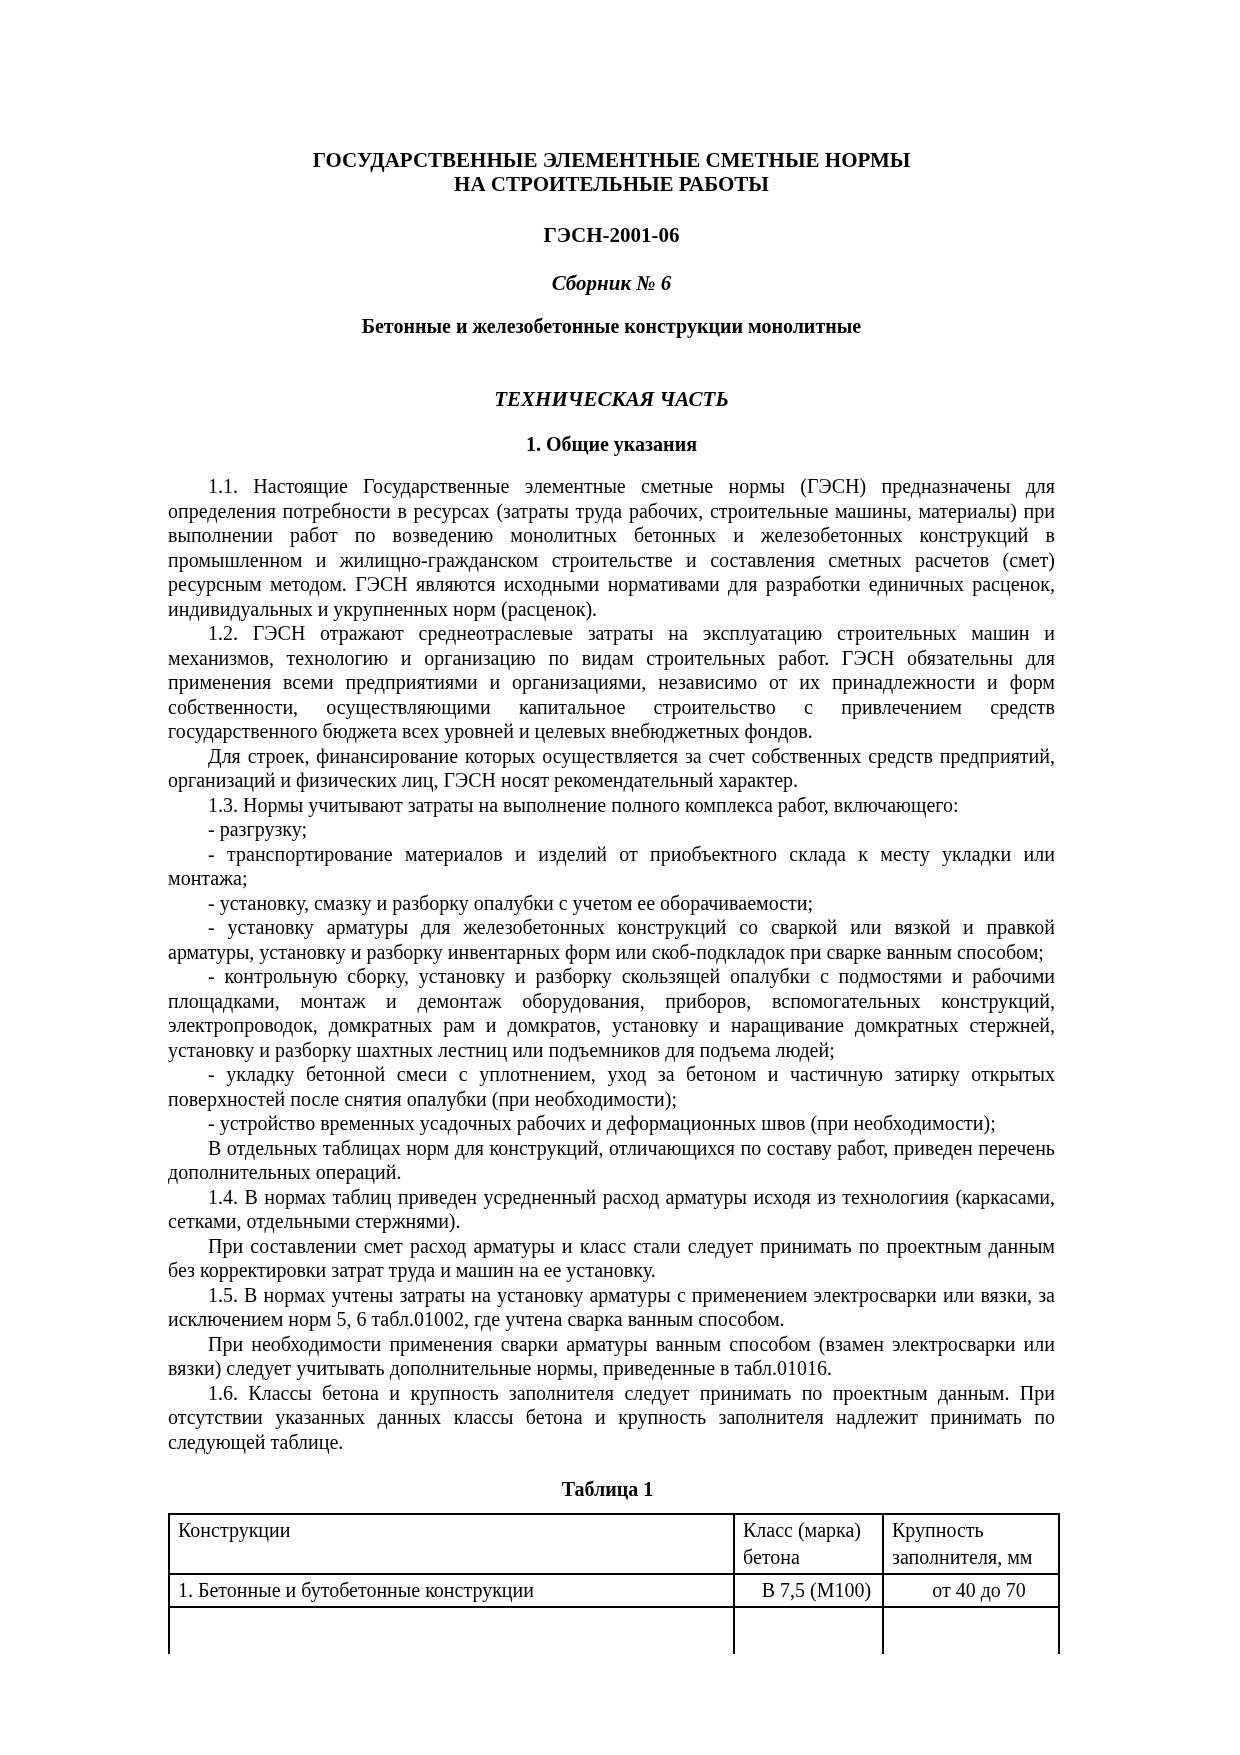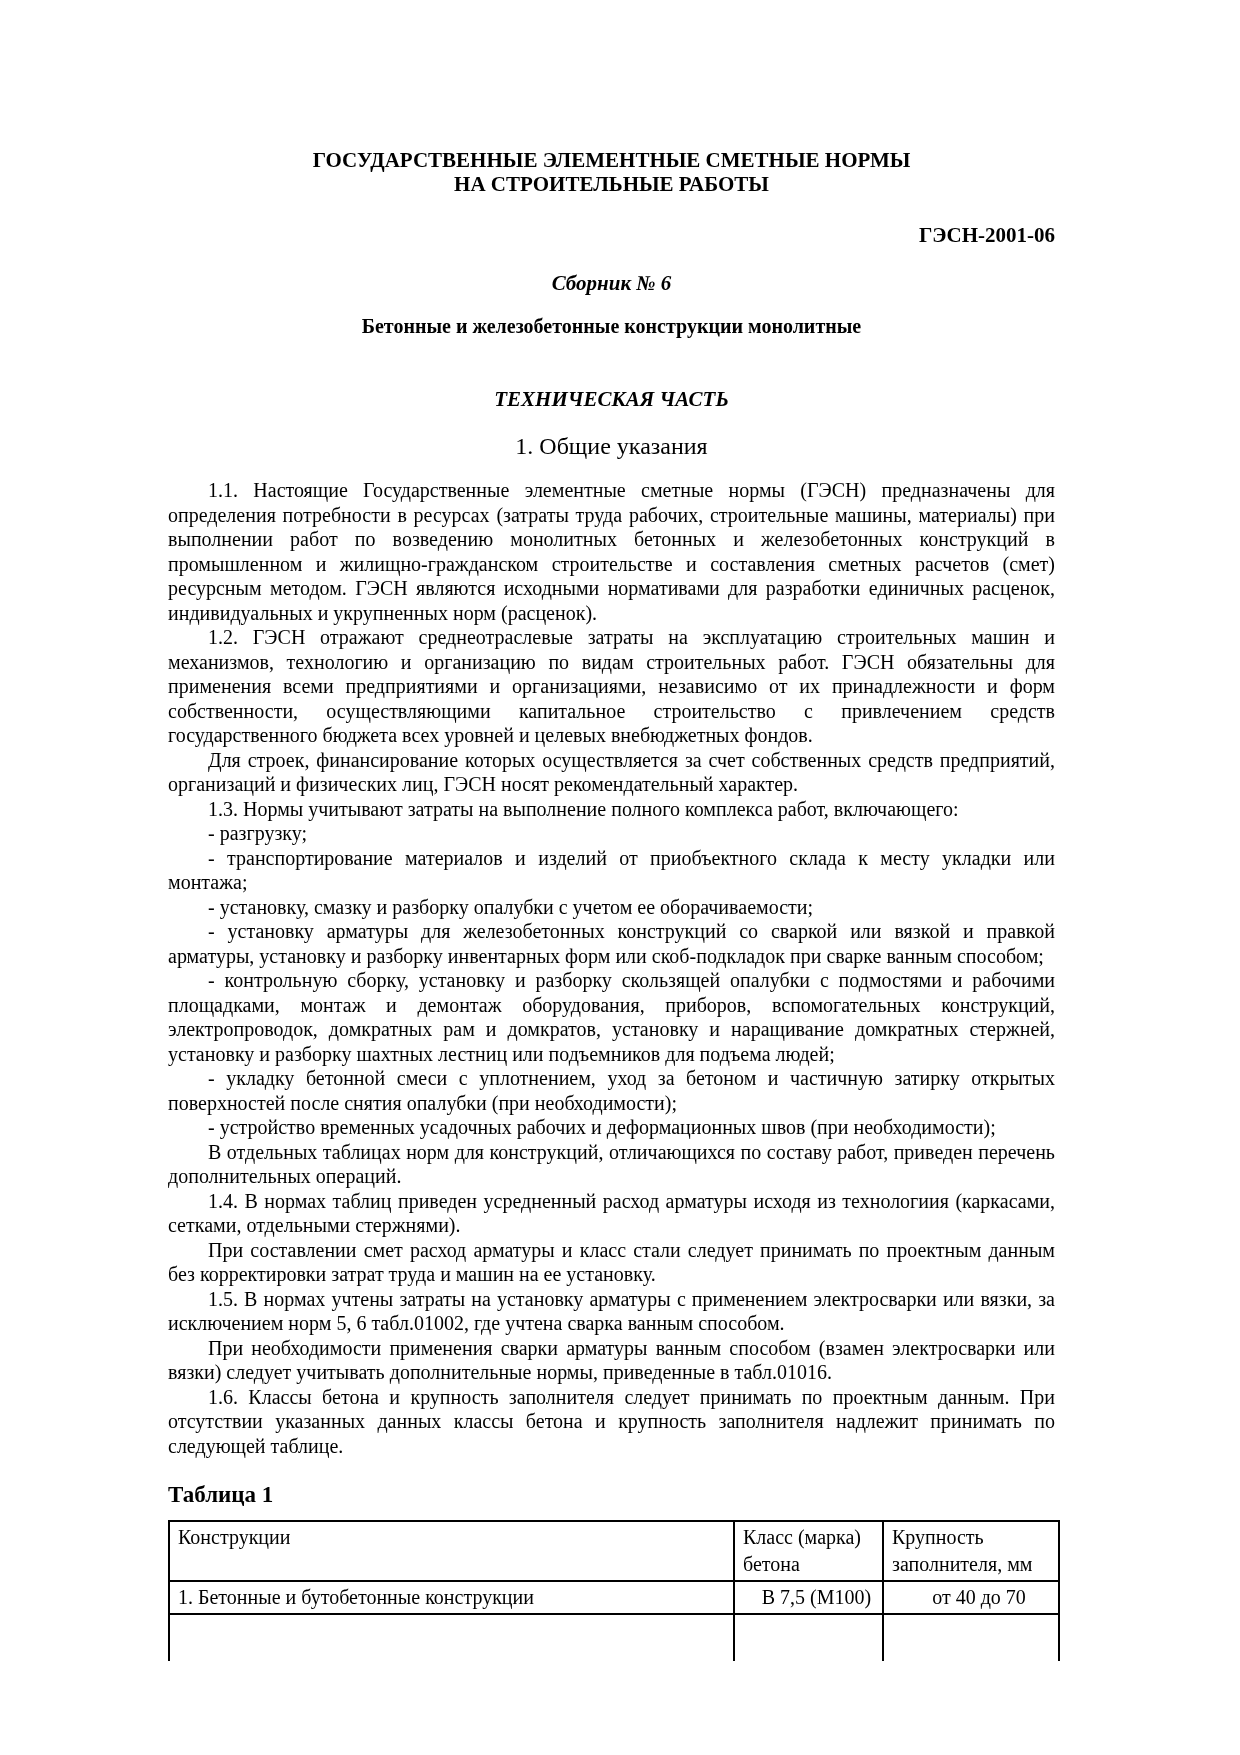--- a/index.html
+++ b/index.html
@@ -24,21 +24,21 @@
     margin: 0;
     font-size: 21px;
     line-height: 24px;
     font-weight: bold;
     text-align: center;
   }
   .code {
     margin: 27px 0 0 0;
     font-size: 21px;
     font-weight: bold;
-    text-align: right;
+    text-align: center;
   }
   .collection {
     margin: 23px 0 0 0;
     font-size: 21px;
     font-weight: bold;
     font-style: italic;
     text-align: center;
   }
   .subtitle {
     margin: 19px 0 0 0;
@@ -48,38 +48,38 @@
   }
   .tech-heading {
     margin: 49px 0 0 0;
     font-size: 21px;
     font-weight: bold;
     font-style: italic;
     text-align: center;
   }
   .general-heading {
     margin: 21px 0 0 0;
-    font-size: 24px;
-    font-weight: normal;
+    font-size: 20px;
+    font-weight: bold;
     text-align: center;
   }
   .body-p {
     margin: 0;
     font-size: 20px;
     line-height: 24.5px;
     text-align: justify;
     text-indent: 40px;
   }
   .body-p.first { margin-top: 18px; }
 
   .table-caption {
     margin: 24px 8px 0 0;
-    font-size: 23px;
+    font-size: 20px;
     font-weight: bold;
-    text-align: left;
+    text-align: center;
   }
   table.norm-table {
     margin-top: 12px;
     border-collapse: collapse;
     width: 890px;
     table-layout: fixed;
   }
   table.norm-table col.c1 { width: 565px; }
   table.norm-table col.c2 { width: 149px; }
   table.norm-table col.c3 { width: 176px; }

